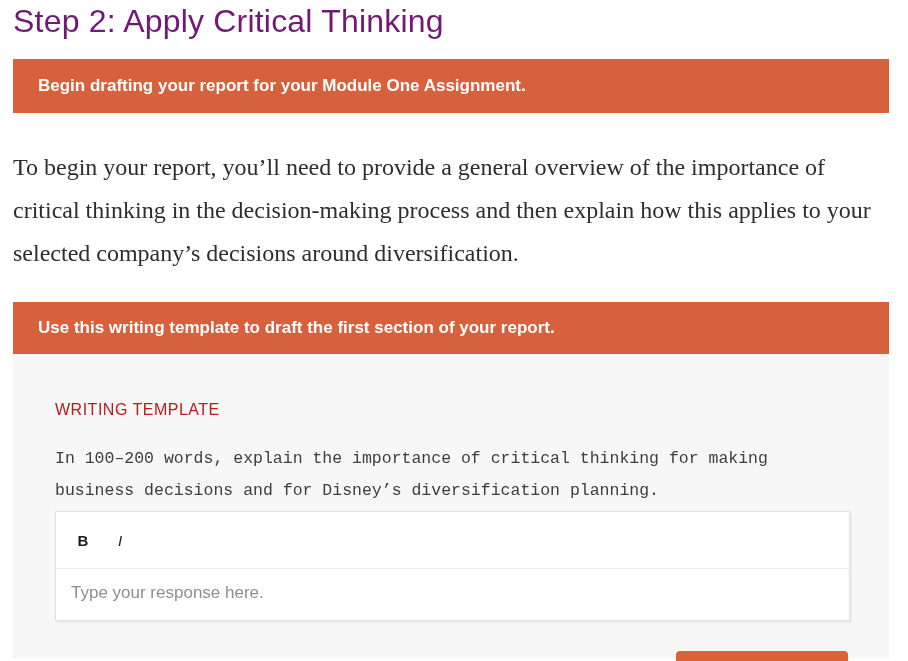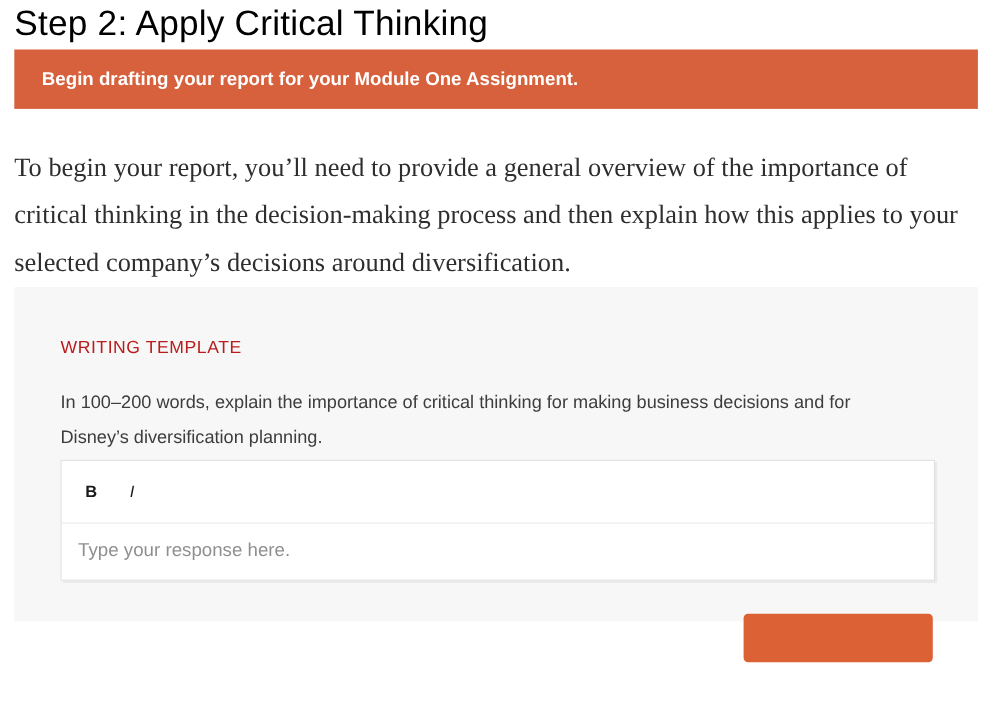--- a/index.html
+++ b/index.html
@@ -17,25 +17,25 @@
     margin-left: 13px;
     width: 876px;
   }
 
   .page-title {
     padding-top: 3px;
     font-size: 32px;
     line-height: 37px;
     font-weight: 300;
     letter-spacing: 0.2px;
-    color: #000000;
+    color: #701a75;
   }
 
   .banner {
-    margin-top: 5px;
+    margin-top: 19px;
     min-height: 54px;
     background: #d6613c;
     display: flex;
     align-items: center;
     padding: 0 25px;
   }
   .banner .banner-text {
     color: #ffffff;
     font-weight: bold;
     font-size: 17px;
@@ -62,20 +62,21 @@
     font-size: 16px;
     letter-spacing: 0.5px;
     color: #b91c1c;
   }
   .prompt {
     margin-top: 24px;
     width: 735px;
     font-size: 16.5px;
     line-height: 32px;
     color: #3d3d3d;
+    font-family: Liberation Mono, monospace;
   }
 
   .editor {
     margin-top: 4px;
     width: 795px;
     background: #ffffff;
     border: 1px solid #e0e0e0;
     box-shadow: 2px 2px 0 rgba(0,0,0,0.05);
   }
   .editor-toolbar {
@@ -133,20 +134,23 @@
   <div class="content">
 
     <h1 class="page-title">Step 2: Apply Critical Thinking</h1>
 
     <div class="banner">
       <span class="banner-text">Begin drafting your report for your Module One Assignment.</span>
     </div>
 
     <p class="intro">To begin your report, you’ll need to provide a general overview of the importance of critical thinking in the decision-making process and then explain how this applies to your selected company’s decisions around diversification.</p>
 
+    <div class="banner banner--second">
+      <span class="banner-text">Use this writing template to draft the first section of your report.</span>
+    </div>
 
     <section class="panel">
 
       <div class="kicker">WRITING TEMPLATE</div>
 
       <p class="prompt">In 100–200 words, explain the importance of critical thinking for making business decisions and for Disney’s diversification planning.</p>
 
       <div class="editor">
         <div class="editor-toolbar">
           <button class="tb-btn bold">B</button>

